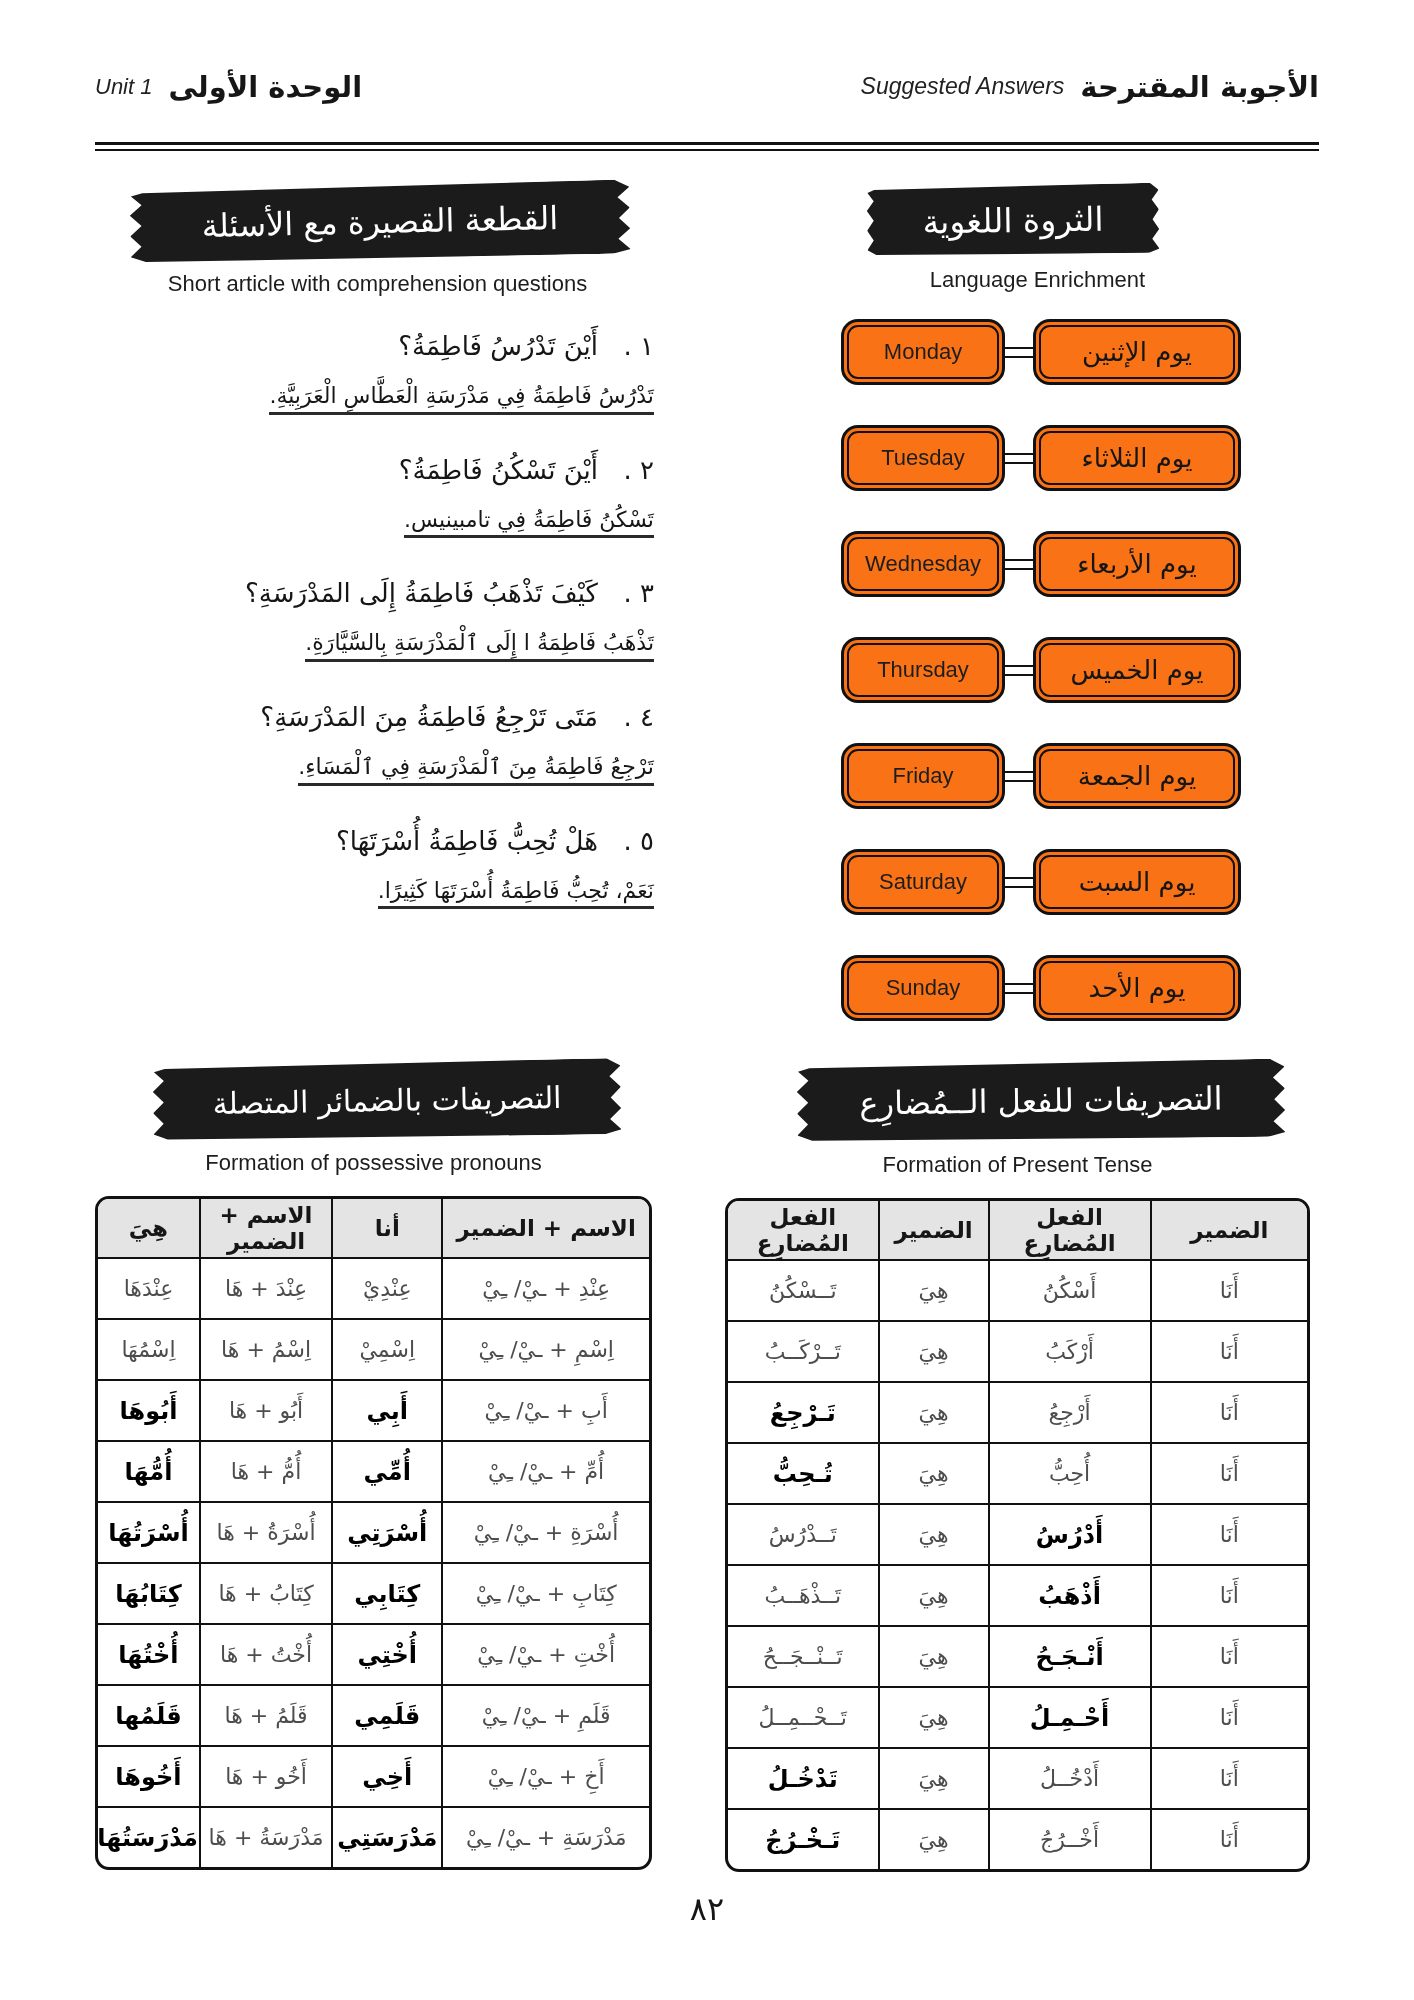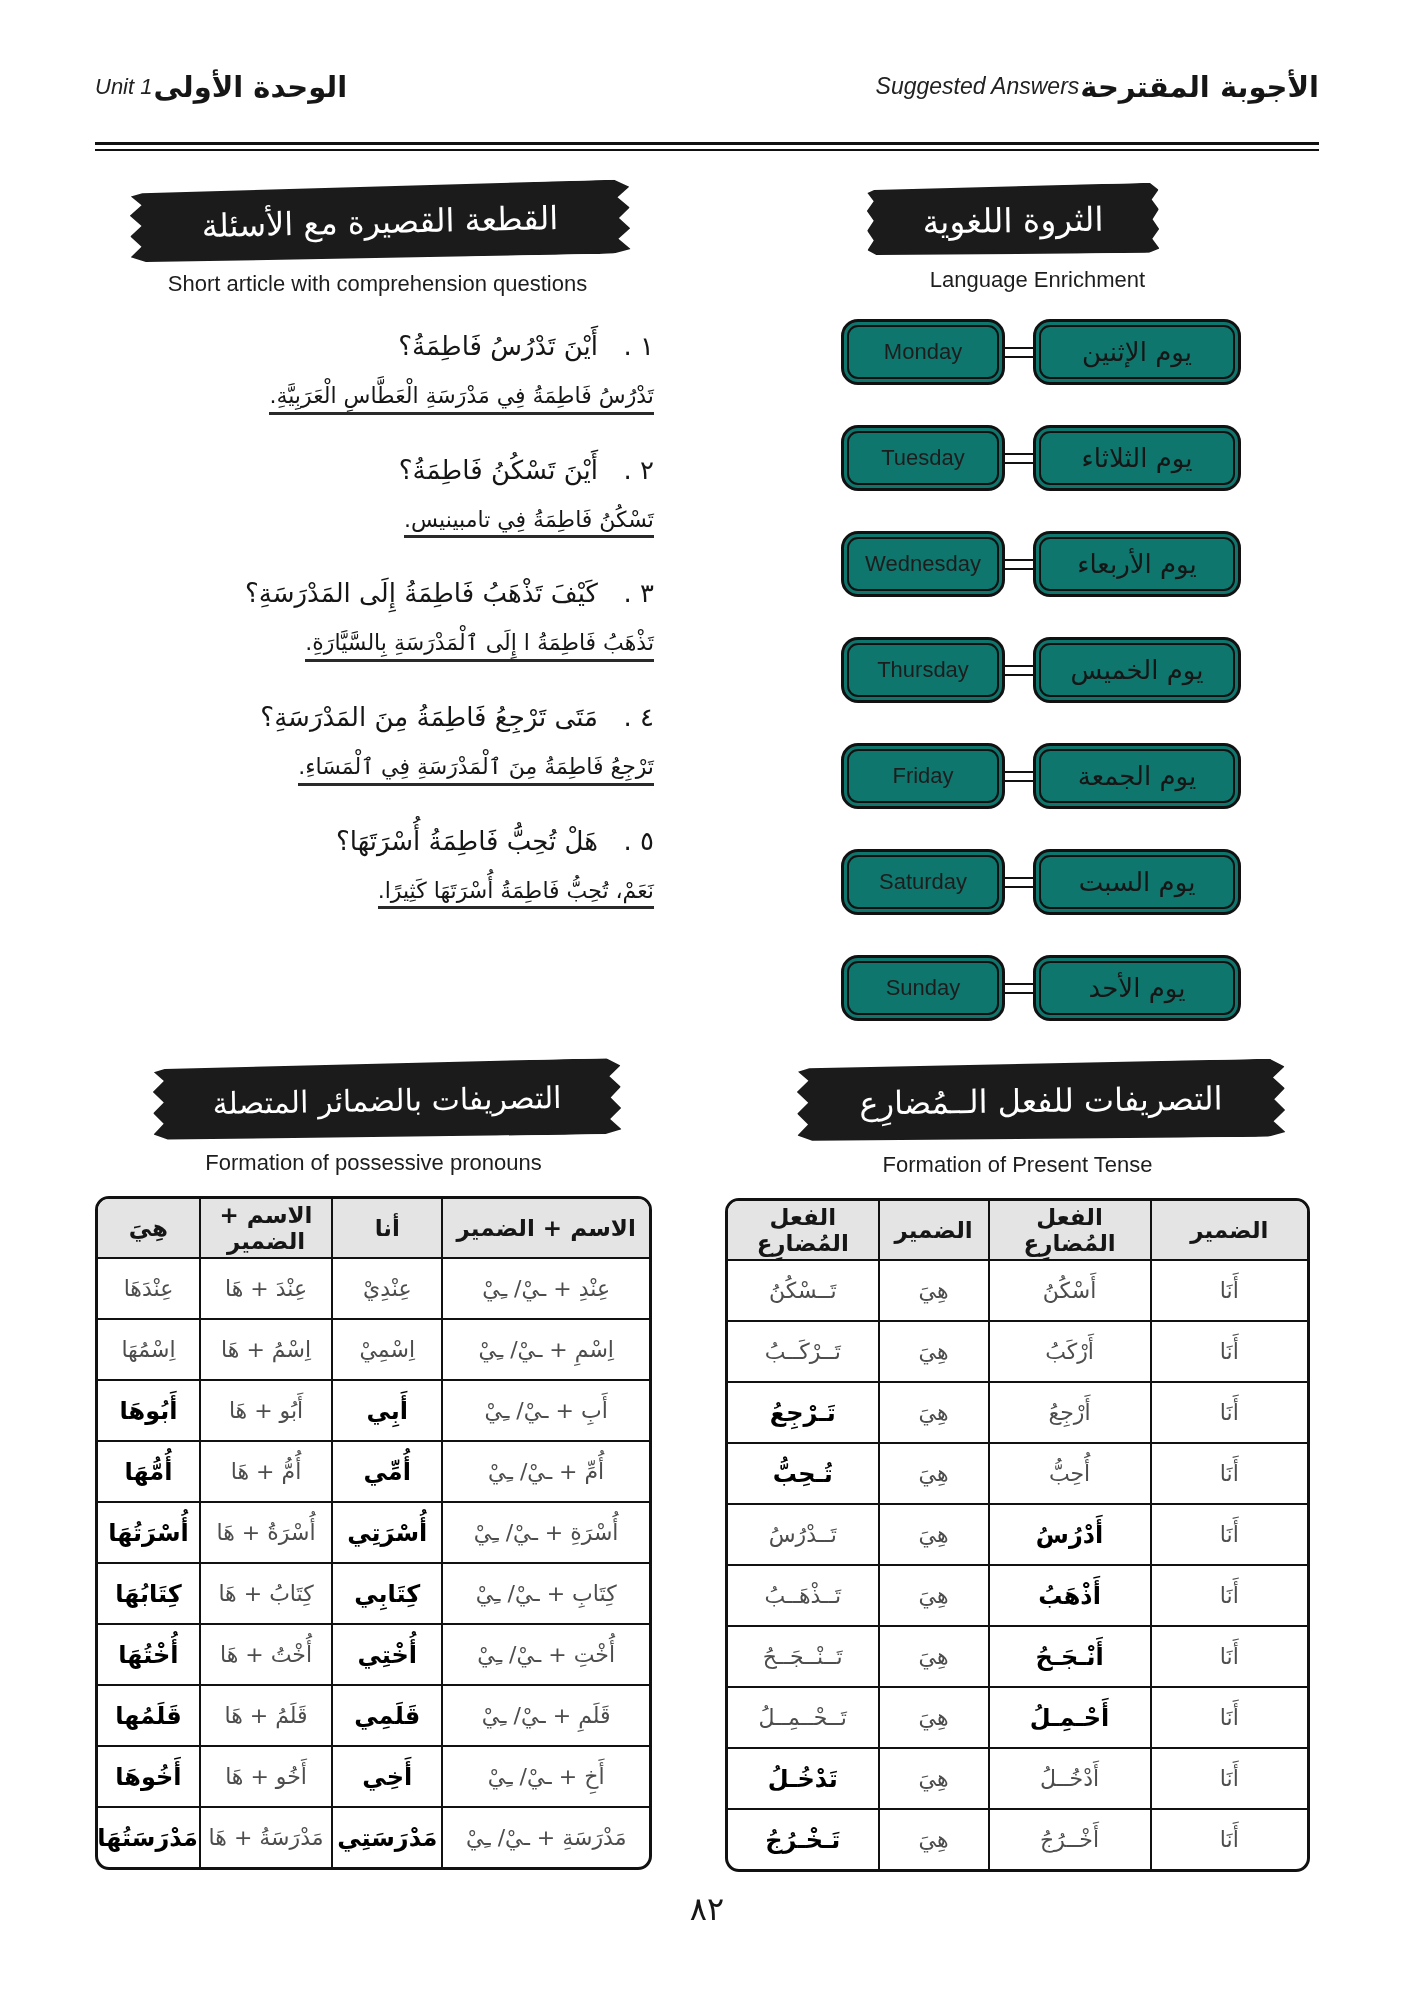--- a/index.html
+++ b/index.html
@@ -3,21 +3,21 @@
 <meta charset="utf-8">
 <style>
   html,body{margin:0;padding:0;background:#fff;}
   .page{position:relative;width:1414px;height:2000px;background:#fff;overflow:hidden;
         font-family:"Liberation Sans",sans-serif;color:#161616;}
   .ar{font-family:"DejaVu Sans",sans-serif;}
 
   
   .hdr{position:absolute;top:70px;left:95px;right:95px;display:flex;
        justify-content:space-between;align-items:flex-end;}
-  .hdr-group{display:flex;align-items:flex-end;gap:1px;}
+  .hdr-group{display:flex;align-items:flex-end;gap:16px;}
   .unit-en,.sa-en{font-style:italic;font-size:22px;color:#222;padding-bottom:4px;}
   .sa-en{font-size:23px;}
   .unit-ar,.sa-ar{font-size:29px;font-weight:700;}
   .rule{position:absolute;top:142px;left:95px;right:95px;height:4px;
         border-top:3px solid #111;border-bottom:2px solid #111;}
 
   
   .ribbon{background:#1b1b1b;color:#fff;display:flex;align-items:center;justify-content:center;
     clip-path:polygon(2.6% 4%,97% 0%,100% 10%,97.6% 24%,100% 38%,97.8% 52%,100% 66%,
                       97.6% 80%,100% 94%,96.4% 100%,3% 97%,0% 90%,2.2% 76%,0% 62%,
@@ -35,21 +35,21 @@
   .qa-num{min-width:34px;}
   .qa-a{display:inline-block;font-size:22px;border-bottom:3px solid #2a2a2a;
         padding-bottom:1px;line-height:1.35;}
 
   
   .sec-days{position:absolute;left:755px;top:185px;width:565px;}
   .sec-days .ribbon{width:292px;height:70px;margin-left:112px;transform:rotate(-0.9deg);}
   .sec-days .ribbon .ar{font-size:33px;}
   .day-rows{margin-top:26px;}
   .day-row{display:flex;align-items:center;margin-bottom:40px;padding-left:86px;}
-  .dbox-outer{border:3px solid #111;border-radius:17px;padding:3px;background:#0f766e;}
+  .dbox-outer{border:3px solid #111;border-radius:17px;padding:3px;background:#f97316;}
   .dbox-inner{border:2px solid #111;border-radius:11px;display:flex;align-items:center;
               justify-content:center;height:50px;}
   .dbox-en .dbox-inner{width:148px;font-size:22px;color:#1d1d1d;}
   .dbox-ar .dbox-inner{width:192px;font-size:26px;}
   .connector{width:28px;height:7px;border-top:2px solid #111;border-bottom:2px solid #111;}
 
   
   .sec-poss{position:absolute;left:95px;top:1062px;width:557px;}
   .sec-poss .ribbon{width:468px;height:76px;margin-left:58px;transform:rotate(-1deg);}
   .sec-poss .ribbon .ar{font-size:30px;}

